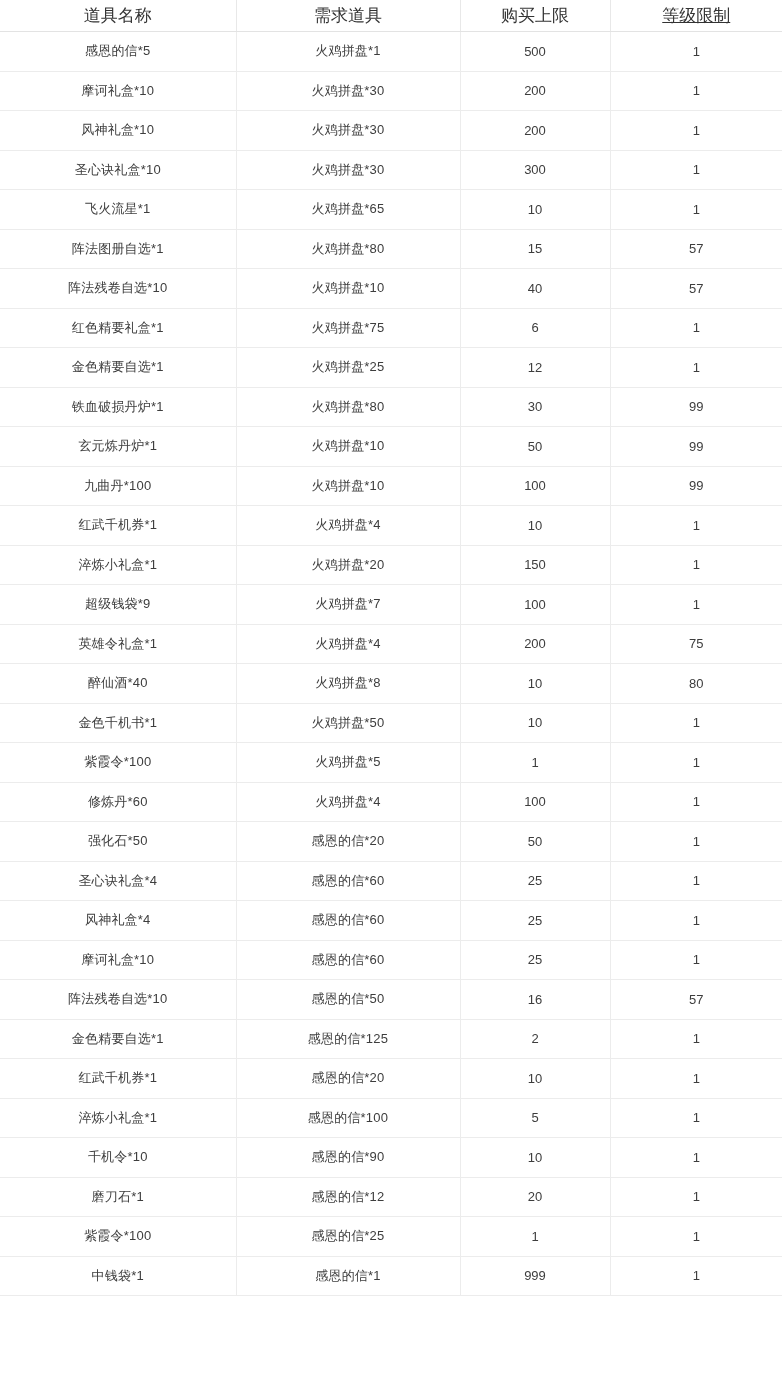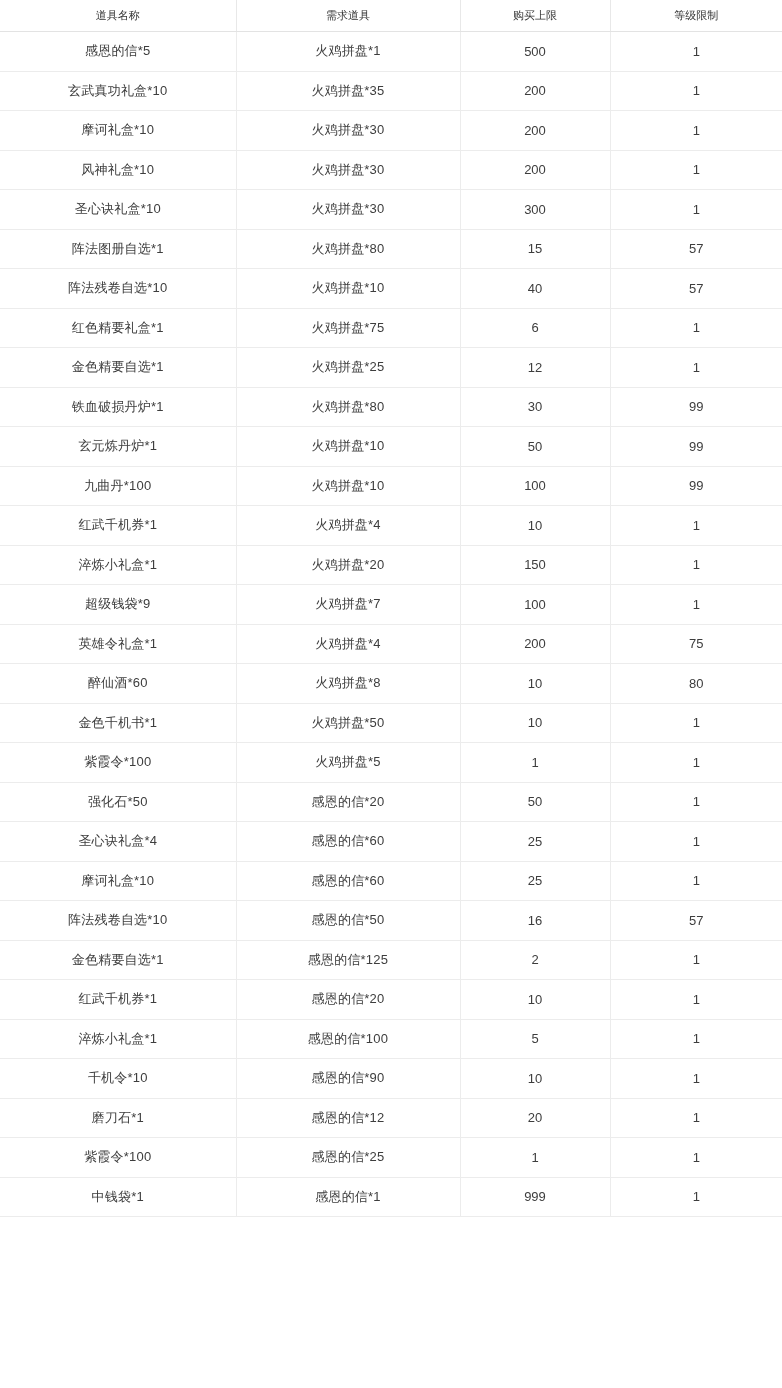--- a/index.html
+++ b/index.html
@@ -24,30 +24,30 @@
     font-size: 13px;
   }
   table.reward-table col.c0 { width: 236px; }
   table.reward-table col.c1 { width: 224px; }
   table.reward-table col.c2 { width: 150px; }
   table.reward-table col.c3 { width: 172px; }
 
   table.reward-table th {
     height: 31px;
     font-weight: normal;
-    font-size: 11px;
+    font-size: 17px;
     color: #333333;
     border-bottom: 1px solid #e3e3e3;
     border-right: 1px solid #e8e8e8;
     text-align: center;
     vertical-align: middle;
     background: #ffffff;
     padding: 0;
   }
-  table.reward-table th:last-child { border-right: none; }
+  table.reward-table th:last-child { border-right: none; text-decoration: underline; }
 
   table.reward-table td {
     height: 38.5px;
     border-bottom: 1px solid #ececec;
     border-right: 1px solid #ececec;
     text-align: center;
     vertical-align: middle;
     color: #3d3d3d;
     font-size: 13px;
     padding: 0 4px;
@@ -81,41 +81,41 @@
       </tr>
     </thead>
     <tbody>
         <tr>
           <td class="cell-name">感恩的信*5</td>
           <td class="cell-name">火鸡拼盘*1</td>
           <td class="cell-num">500</td>
           <td class="cell-num">1</td>
         </tr>
         <tr>
-          <td class="cell-name">玄武真功礼盒*10</td>
-          <td class="cell-name">火鸡拼盘*35</td>
-          <td class="cell-num">200</td>
-          <td class="cell-num">1</td>
-        </tr>
-        <tr>
           <td class="cell-name">摩诃礼盒*10</td>
           <td class="cell-name">火鸡拼盘*30</td>
           <td class="cell-num">200</td>
           <td class="cell-num">1</td>
         </tr>
         <tr>
           <td class="cell-name">风神礼盒*10</td>
           <td class="cell-name">火鸡拼盘*30</td>
           <td class="cell-num">200</td>
           <td class="cell-num">1</td>
         </tr>
         <tr>
           <td class="cell-name">圣心诀礼盒*10</td>
           <td class="cell-name">火鸡拼盘*30</td>
           <td class="cell-num">300</td>
+          <td class="cell-num">1</td>
+        </tr>
+        <tr>
+          <td class="cell-name">飞火流星*1</td>
+          <td class="cell-name">火鸡拼盘*65</td>
+          <td class="cell-num">10</td>
           <td class="cell-num">1</td>
         </tr>
         <tr>
           <td class="cell-name">阵法图册自选*1</td>
           <td class="cell-name">火鸡拼盘*80</td>
           <td class="cell-num">15</td>
           <td class="cell-num">57</td>
         </tr>
         <tr>
           <td class="cell-name">阵法残卷自选*10</td>
@@ -171,45 +171,57 @@
           <td class="cell-num">100</td>
           <td class="cell-num">1</td>
         </tr>
         <tr>
           <td class="cell-name">英雄令礼盒*1</td>
           <td class="cell-name">火鸡拼盘*4</td>
           <td class="cell-num">200</td>
           <td class="cell-num">75</td>
         </tr>
         <tr>
-          <td class="cell-name">醉仙酒*60</td>
+          <td class="cell-name">醉仙酒*40</td>
           <td class="cell-name">火鸡拼盘*8</td>
           <td class="cell-num">10</td>
           <td class="cell-num">80</td>
         </tr>
         <tr>
           <td class="cell-name">金色千机书*1</td>
           <td class="cell-name">火鸡拼盘*50</td>
           <td class="cell-num">10</td>
           <td class="cell-num">1</td>
         </tr>
         <tr>
           <td class="cell-name">紫霞令*100</td>
           <td class="cell-name">火鸡拼盘*5</td>
           <td class="cell-num">1</td>
+          <td class="cell-num">1</td>
+        </tr>
+        <tr>
+          <td class="cell-name">修炼丹*60</td>
+          <td class="cell-name">火鸡拼盘*4</td>
+          <td class="cell-num">100</td>
           <td class="cell-num">1</td>
         </tr>
         <tr>
           <td class="cell-name">强化石*50</td>
           <td class="cell-name">感恩的信*20</td>
           <td class="cell-num">50</td>
           <td class="cell-num">1</td>
         </tr>
         <tr>
           <td class="cell-name">圣心诀礼盒*4</td>
+          <td class="cell-name">感恩的信*60</td>
+          <td class="cell-num">25</td>
+          <td class="cell-num">1</td>
+        </tr>
+        <tr>
+          <td class="cell-name">风神礼盒*4</td>
           <td class="cell-name">感恩的信*60</td>
           <td class="cell-num">25</td>
           <td class="cell-num">1</td>
         </tr>
         <tr>
           <td class="cell-name">摩诃礼盒*10</td>
           <td class="cell-name">感恩的信*60</td>
           <td class="cell-num">25</td>
           <td class="cell-num">1</td>
         </tr>

